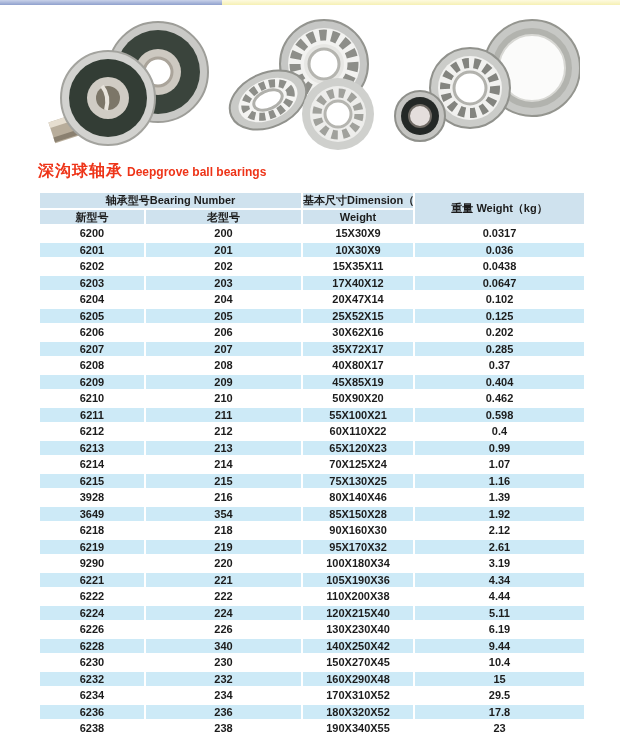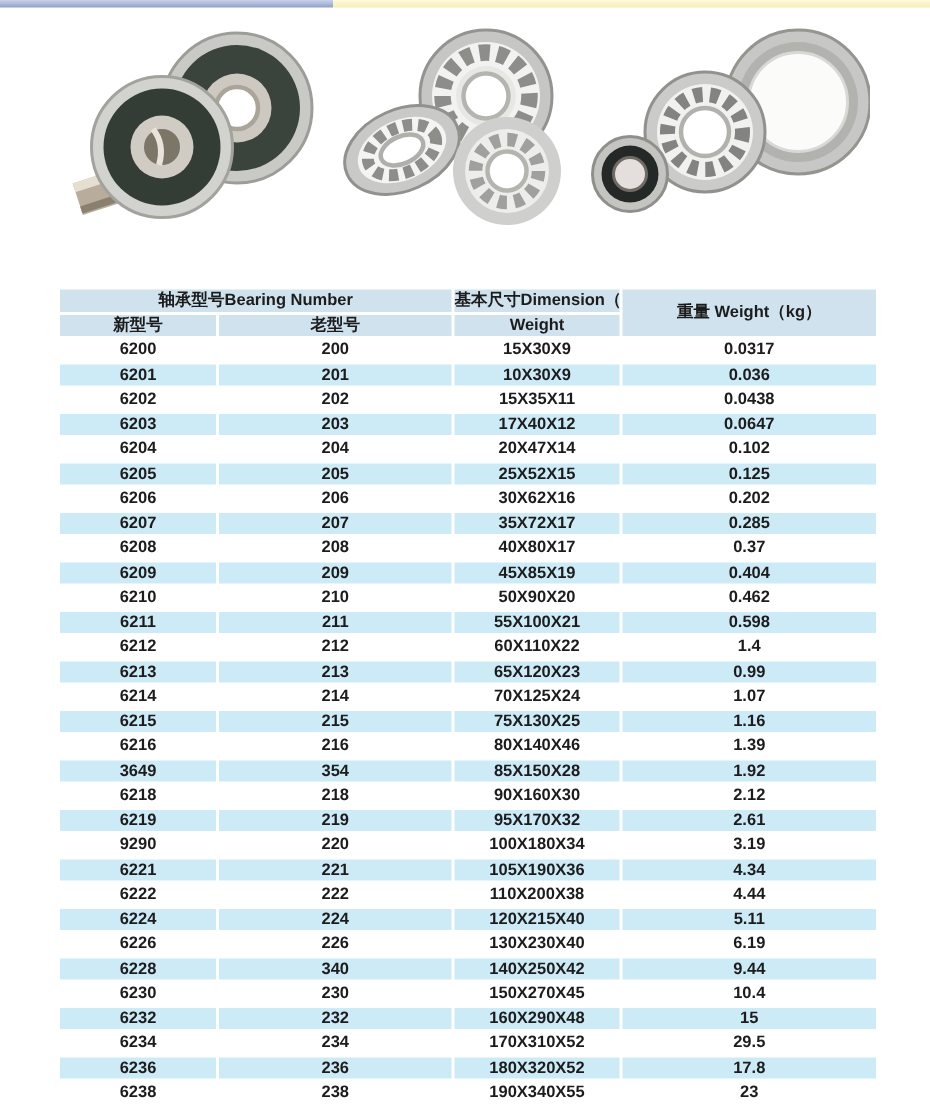--- a/index.html
+++ b/index.html
@@ -146,20 +146,23 @@
       <g>
         <circle cx="26" cy="104" r="25" fill="#c4c4c1"></circle>
         <circle cx="26" cy="104" r="25" fill="none" stroke="#8f908b" stroke-width="2"></circle>
         <circle cx="26" cy="104" r="19" fill="#242826"></circle>
         <circle cx="26" cy="104" r="11" fill="#e4dedc"></circle>
         <circle cx="26" cy="104" r="11" fill="none" stroke="#6f6a64" stroke-width="2"></circle>
       </g>
     </svg>
   </div>
 
+  <div class="title-row">
+    <span class="title-zh">深沟球轴承</span><span class="title-en">Deepgrove ball bearings</span>
+  </div>
 
   <table class="spec-table">
     <colgroup>
       <col style="width:104px">
       <col style="width:155px">
       <col style="width:110px">
       <col style="width:169px">
     </colgroup>
     <thead>
       <tr>
@@ -243,42 +246,42 @@
         <tr class="alt">
           <td>6211</td>
           <td>211</td>
           <td>55X100X21</td>
           <td>0.598</td>
         </tr>
         <tr>
           <td>6212</td>
           <td>212</td>
           <td>60X110X22</td>
-          <td>1.4</td>
+          <td>0.4</td>
         </tr>
         <tr class="alt">
           <td>6213</td>
           <td>213</td>
           <td>65X120X23</td>
           <td>0.99</td>
         </tr>
         <tr>
           <td>6214</td>
           <td>214</td>
           <td>70X125X24</td>
           <td>1.07</td>
         </tr>
         <tr class="alt">
           <td>6215</td>
           <td>215</td>
           <td>75X130X25</td>
           <td>1.16</td>
         </tr>
         <tr>
-          <td>6216</td>
+          <td>3928</td>
           <td>216</td>
           <td>80X140X46</td>
           <td>1.39</td>
         </tr>
         <tr class="alt">
           <td>3649</td>
           <td>354</td>
           <td>85X150X28</td>
           <td>1.92</td>
         </tr>

